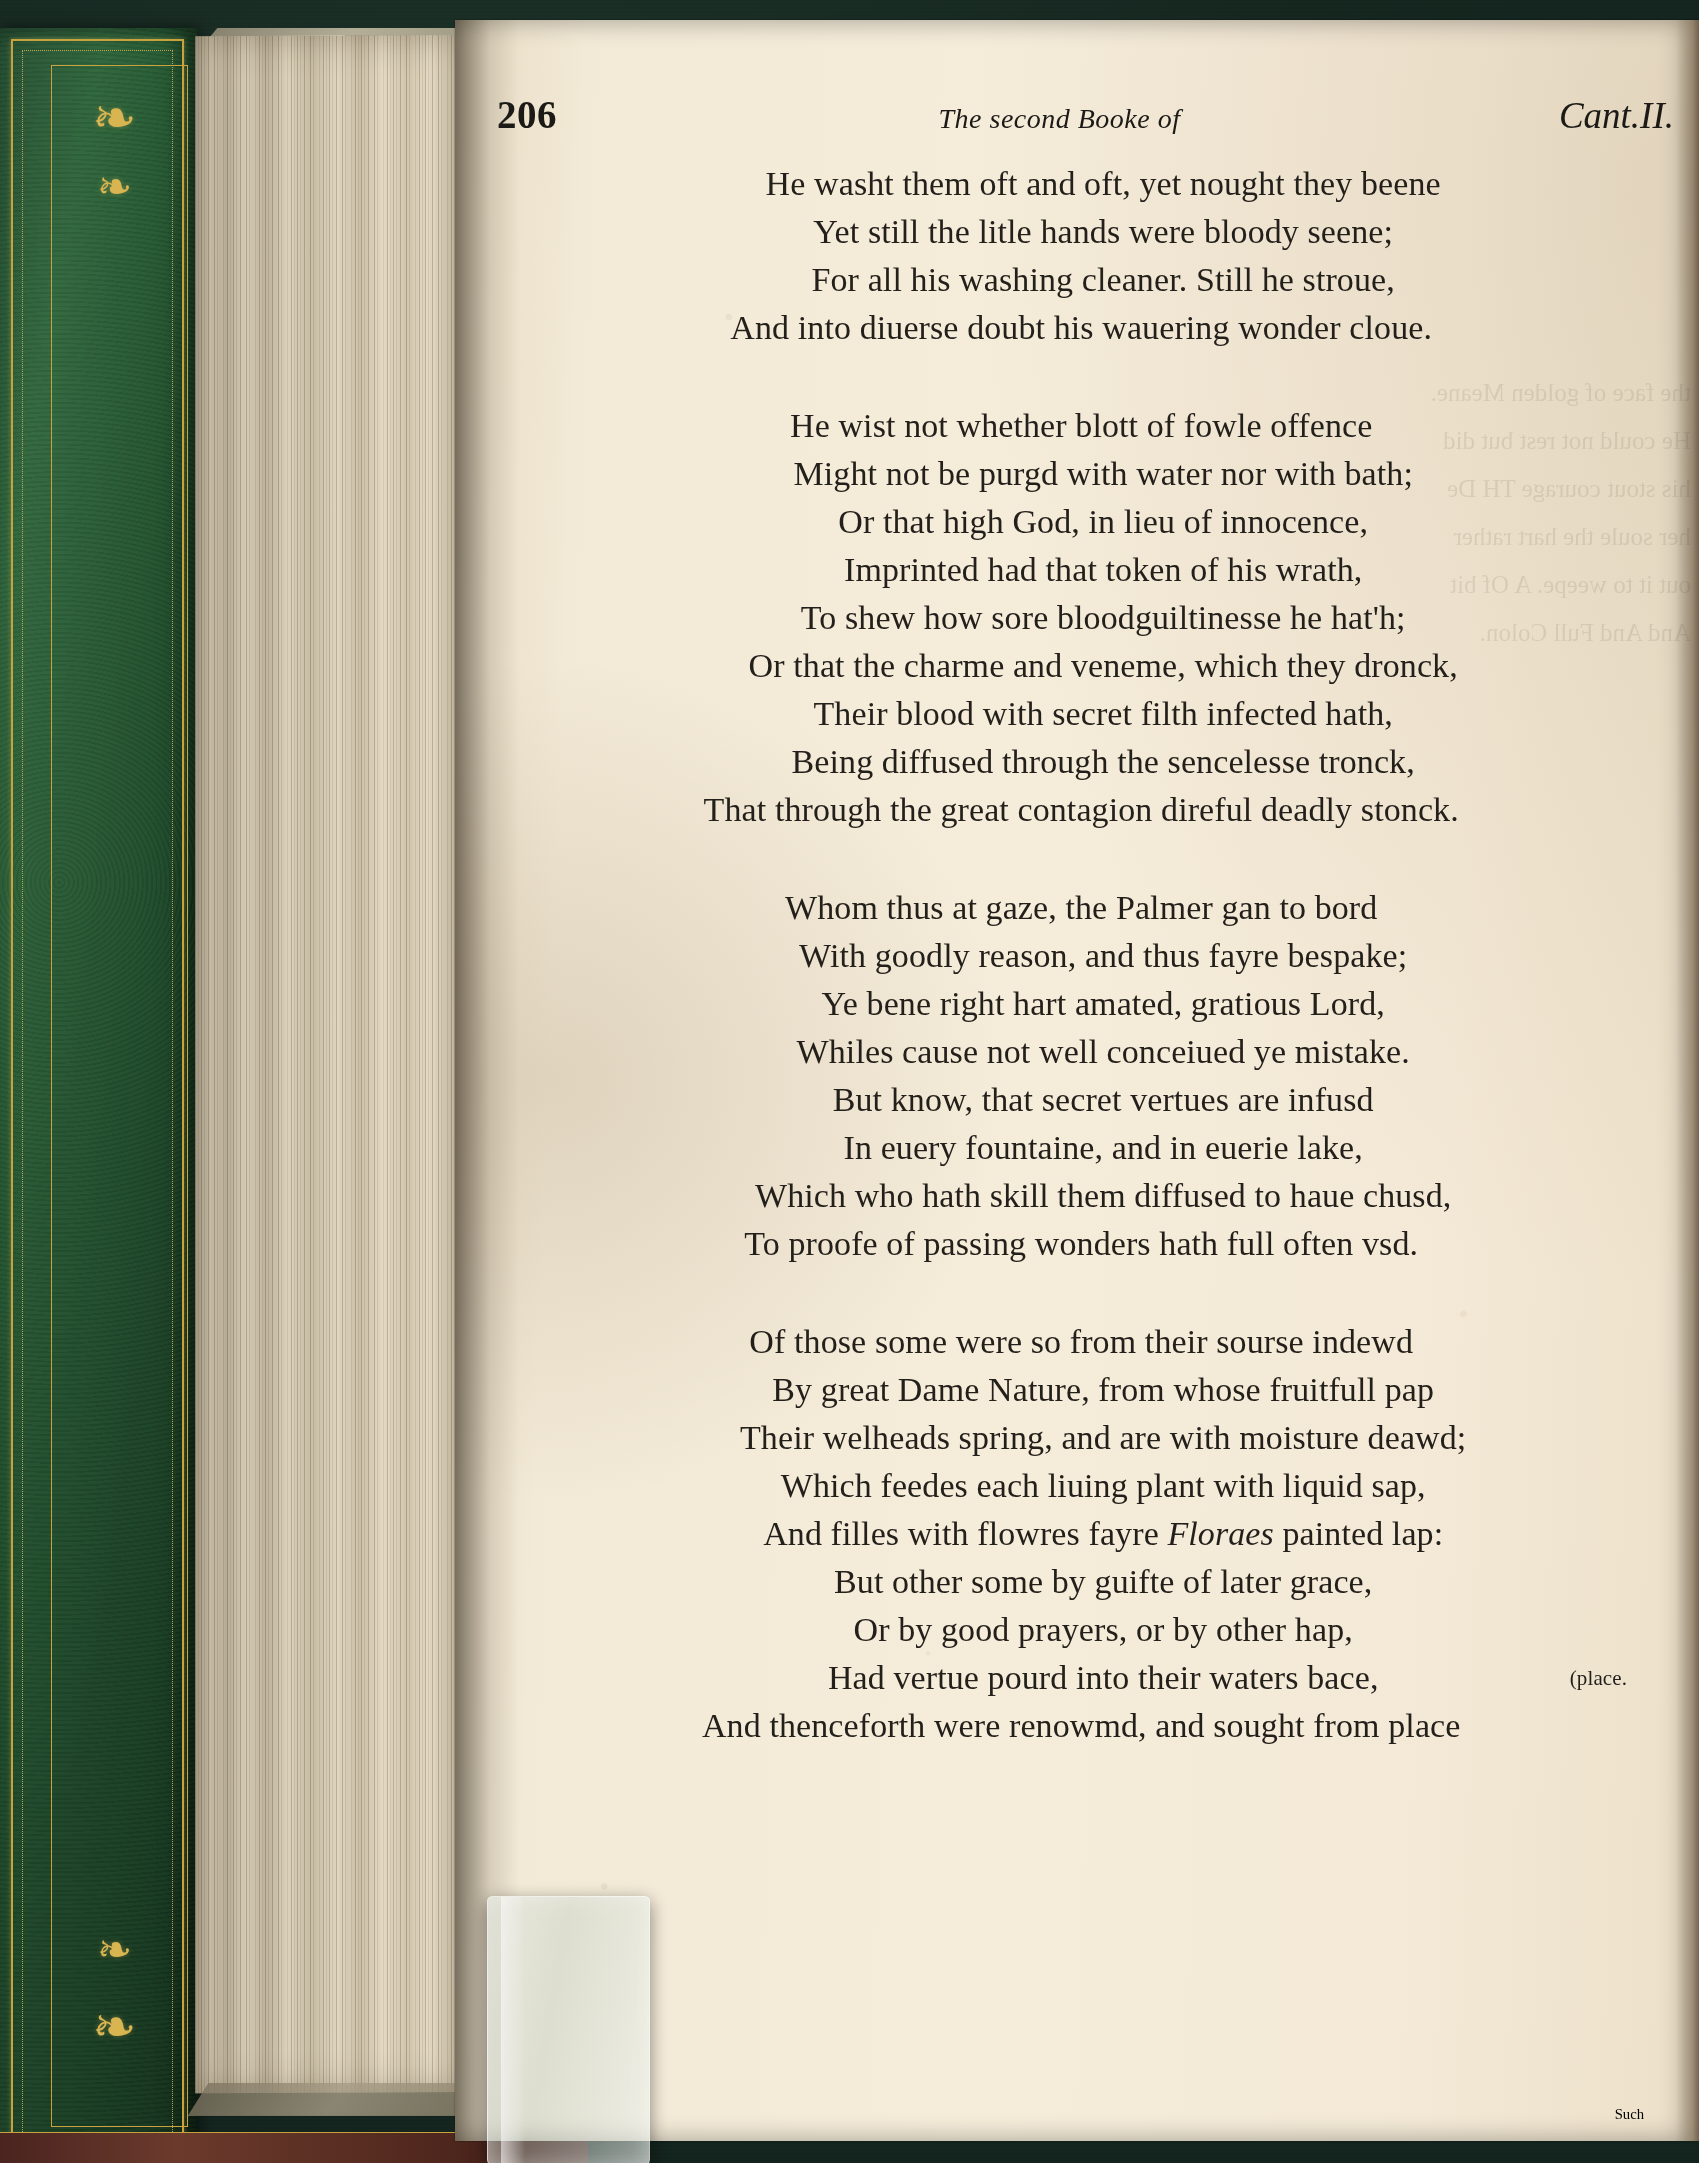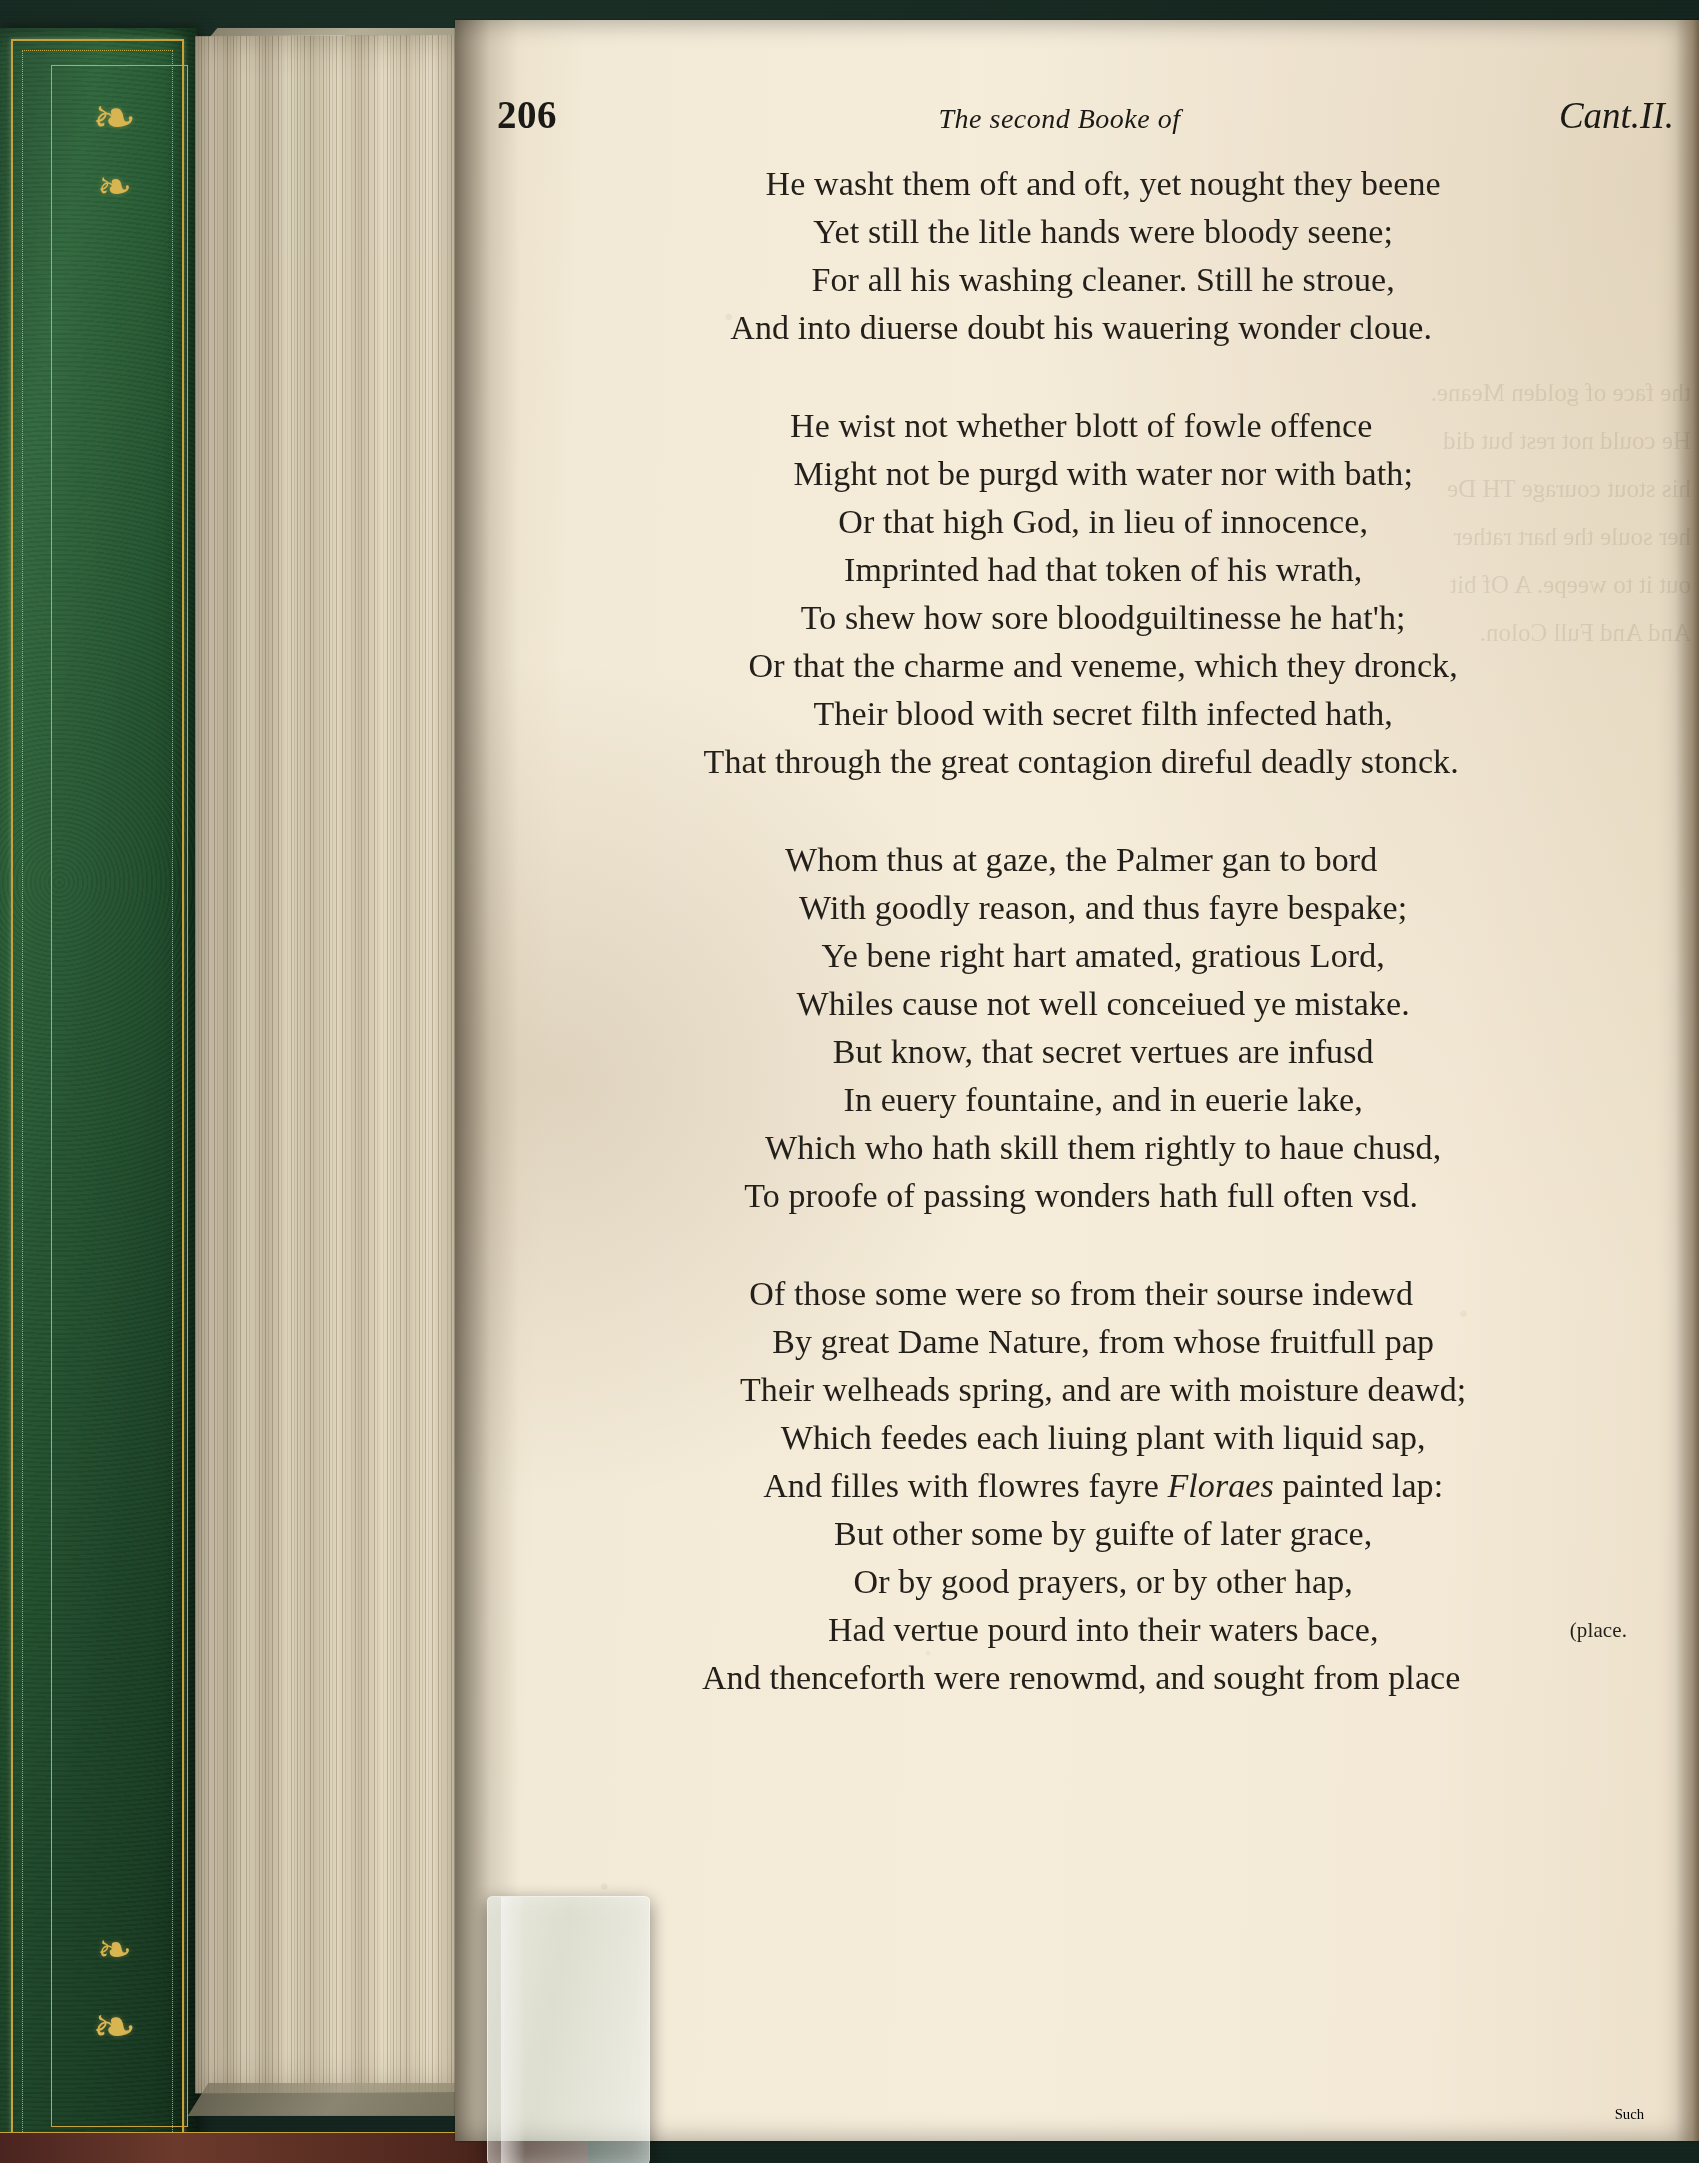--- a/index.html
+++ b/index.html
@@ -315,30 +315,31 @@
         <div class="line indent-0">And into diuerse doubt his wauering wonder cloue.</div>
       </div>
       <div class="stanza">
         <div class="line indent-0">He wist not whether blott of fowle offence</div>
         <div class="line indent-1">Might not be purgd with water nor with bath;</div>
         <div class="line indent-1">Or that high God, in lieu of innocence,</div>
         <div class="line indent-1">Imprinted had that token of his wrath,</div>
         <div class="line indent-1">To shew how sore bloodguiltinesse he hat'h;</div>
         <div class="line indent-1">Or that the charme and veneme, which they dronck,</div>
         <div class="line indent-1">Their blood with secret filth infected hath,</div>
+        <div class="line indent-1">Being diffused through the sencelesse tronck,</div>
         <div class="line indent-0">That through the great contagion direful deadly stonck.</div>
       </div>
       <div class="stanza">
         <div class="line indent-0">Whom thus at gaze, the Palmer gan to bord</div>
         <div class="line indent-1">With goodly reason, and thus fayre bespake;</div>
         <div class="line indent-1">Ye bene right hart amated, gratious Lord,</div>
         <div class="line indent-1">Whiles cause not well conceiued ye mistake.</div>
         <div class="line indent-1">But know, that secret vertues are infusd</div>
         <div class="line indent-1">In euery fountaine, and in euerie lake,</div>
-        <div class="line indent-1">Which who hath skill them rightly to haue chusd,</div>
+        <div class="line indent-1">Which who hath skill them diffused to haue chusd,</div>
         <div class="line indent-0">To proofe of passing wonders hath full often vsd.</div>
       </div>
       <div class="stanza">
         <div class="line indent-0">Of those some were so from their sourse indewd</div>
         <div class="line indent-1">By great Dame Nature, from whose fruitfull pap</div>
         <div class="line indent-1">Their welheads spring, and are with moisture deawd;</div>
         <div class="line indent-1">Which feedes each liuing plant with liquid sap,</div>
         <div class="line indent-1">And filles with flowres fayre <em>Floraes</em> painted lap:</div>
         <div class="line indent-1">But other some by guifte of later grace,</div>
         <div class="line indent-1">Or by good prayers, or by other hap,</div>

